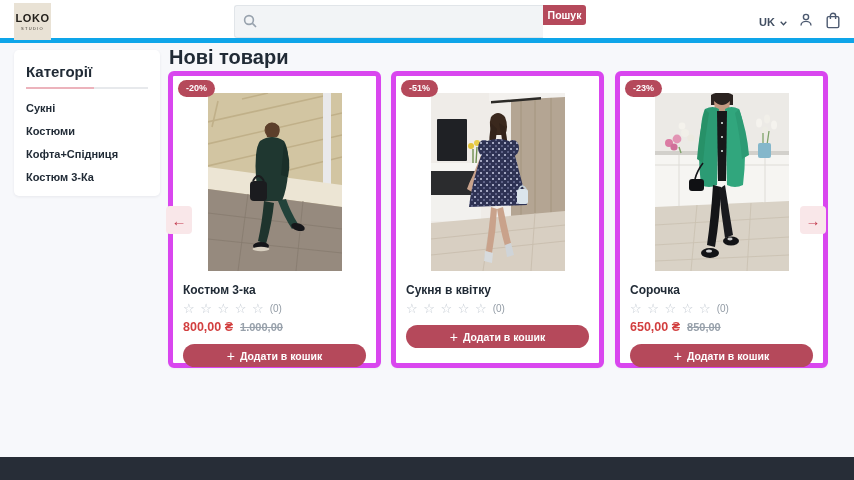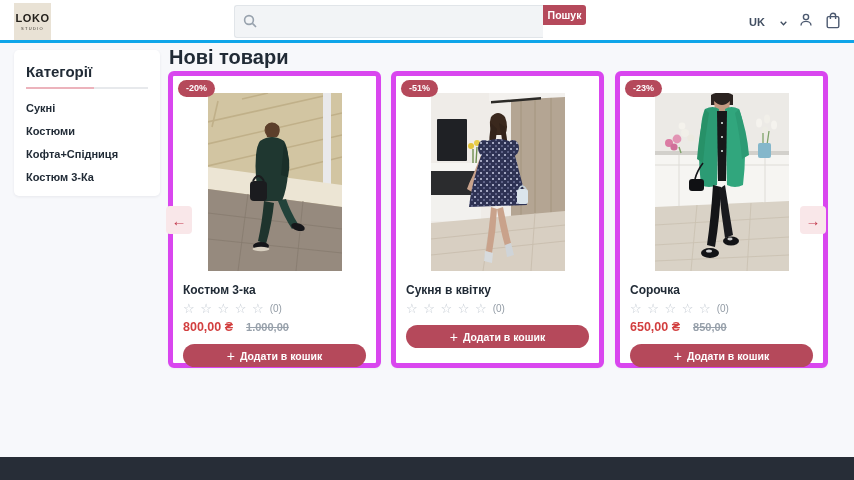--- a/index.html
+++ b/index.html
@@ -1,52 +1,52 @@
 <!DOCTYPE html>
 <html><head>
 <meta charset="utf-8">
 <style>
   * { margin:0; padding:0; box-sizing:border-box; }
   body { font-family:"Liberation Sans", sans-serif; background:#e9ebee; }
   .page { position:relative; width:854px; height:480px; background:#f7f8fb; overflow:hidden; }
 
   
-  .topbar { position:absolute; top:0; left:0; width:854px; height:43px; background:#ffffff; border-bottom:3px solid #0ea5e9; }
+  .topbar { position:absolute; top:0; left:0; width:854px; height:43px; background:#ffffff; border-bottom:5px solid #0ea5e9; }
   .logo { position:absolute; left:14px; top:3px; width:37px; height:37px; background:#e9e2d5; display:flex; flex-direction:column; align-items:center; justify-content:center; cursor:pointer; }
   .logo-title { font-size:11px; font-weight:bold; letter-spacing:0.6px; color:#23201b; line-height:1; }
   .logo-sub { font-size:4px; letter-spacing:1.3px; color:#3a362f; margin-top:2px; }
 
   .search-wrap { position:absolute; left:234px; top:5px; display:flex; height:33px; }
   .search-input-wrap { position:relative; width:309px; height:33px; }
   .search-input { width:100%; height:100%; background:#f2f4f6; border:1px solid #e1e5e9; border-right:none; border-radius:3px 0 0 3px; padding:0 8px 0 30px; font-size:11px; color:#3c4450; outline:none; font-family:inherit; }
   .search-icon { position:absolute; left:9px; top:9px; }
   .search-btn { width:43px; height:20px; background:#b5495b; color:#fff; border:none; border-radius:0 3px 3px 0; font-size:10.5px; font-weight:bold; font-family:inherit; cursor:pointer; }
 
   .header-right { position:absolute; right:13px; top:0; height:43px; display:flex; align-items:center; gap:11px; }
-  .lang { display:flex; align-items:flex-end; gap:15px; font-size:11px; font-weight:bold; color:#414e61; cursor:pointer; }
+  .lang { display:flex; align-items:flex-end; gap:5px; font-size:11px; font-weight:bold; color:#414e61; cursor:pointer; }
   .hdr-icon-btn { background:none; border:none; padding:0; cursor:pointer; display:flex; align-items:center; }
 
   
   .sidebar { position:absolute; left:14px; top:50px; width:146px; height:146px; background:#fff; border-radius:5px; box-shadow:0 1px 3px rgba(25,35,55,0.07); padding:13px 12px 0; }
   .sidebar-title { font-size:15px; font-weight:bold; color:#212b36; margin-bottom:7px; }
   .sidebar-divider { height:2px; background:linear-gradient(to right,#ecb3bc 0%,#ecb3bc 56%,#e7e9ec 56%,#e7e9ec 100%); margin-bottom:7px; }
   .sidebar-item { font-size:11px; font-weight:bold; color:#212b36; padding:5.5px 0; cursor:pointer; }
 
   
   .page-title { position:absolute; left:169px; top:46px; font-size:20px; font-weight:bold; color:#212b36; }
 
   .card { position:absolute; top:71px; width:213px; height:297px; background:#fff; border:5px solid #d946ef; border-radius:6px; box-shadow:0 1px 2px rgba(25,35,55,0.04); }
   .card-0 { left:168px; } .card-1 { left:391px; } .card-2 { left:615px; }
   .badge { position:absolute; top:4px; left:5px; background:#b5495b; color:#fff; font-size:9px; font-weight:bold; padding:3px 8px 3.5px; border-radius:9px; z-index:2; }
   .product-img { display:block; margin:17px auto 0; width:134px; height:178px; cursor:pointer; }
   .p-name { margin:12px 10px 0; font-size:12px; font-weight:bold; color:#212b36; cursor:pointer; }
   .p-rating { margin:5px 10px 0; display:flex; align-items:center; gap:5px; }
   .p-stars { color:#c3cad2; font-size:13px; letter-spacing:1px; line-height:1; }
   .p-count { color:#929ba5; font-size:10px; }
-  .p-price-row { margin:5px 10px 4px; display:flex; align-items:baseline; gap:13px; }
+  .p-price-row { margin:5px 10px 4px; display:flex; align-items:baseline; gap:7px; }
   .p-price { color:#d23f3f; font-size:12.5px; font-weight:bold; }
   .p-old { color:#98a1ab; font-size:11px; font-weight:bold; text-decoration:line-through; }
   .add-btn { display:flex; align-items:center; justify-content:center; gap:5px; margin:10px 10px 0; height:23px; width:calc(100% - 20px); background:#b5495b; color:#fff; border:none; border-radius:12px; font-size:10.5px; font-weight:bold; font-family:inherit; cursor:pointer; }
   .add-plus { font-size:14px; font-weight:normal; line-height:0; }
 
   .carousel-btn { position:absolute; width:26px; height:28px; background:#f9e7e9; border:none; border-radius:4px; color:#c23a4e; font-size:15px; line-height:1; cursor:pointer; z-index:5; display:flex; align-items:center; justify-content:center; font-family:inherit; }
   .carousel-prev { left:166px; top:206px; }
   .carousel-next { left:800px; top:206px; }
 
   

